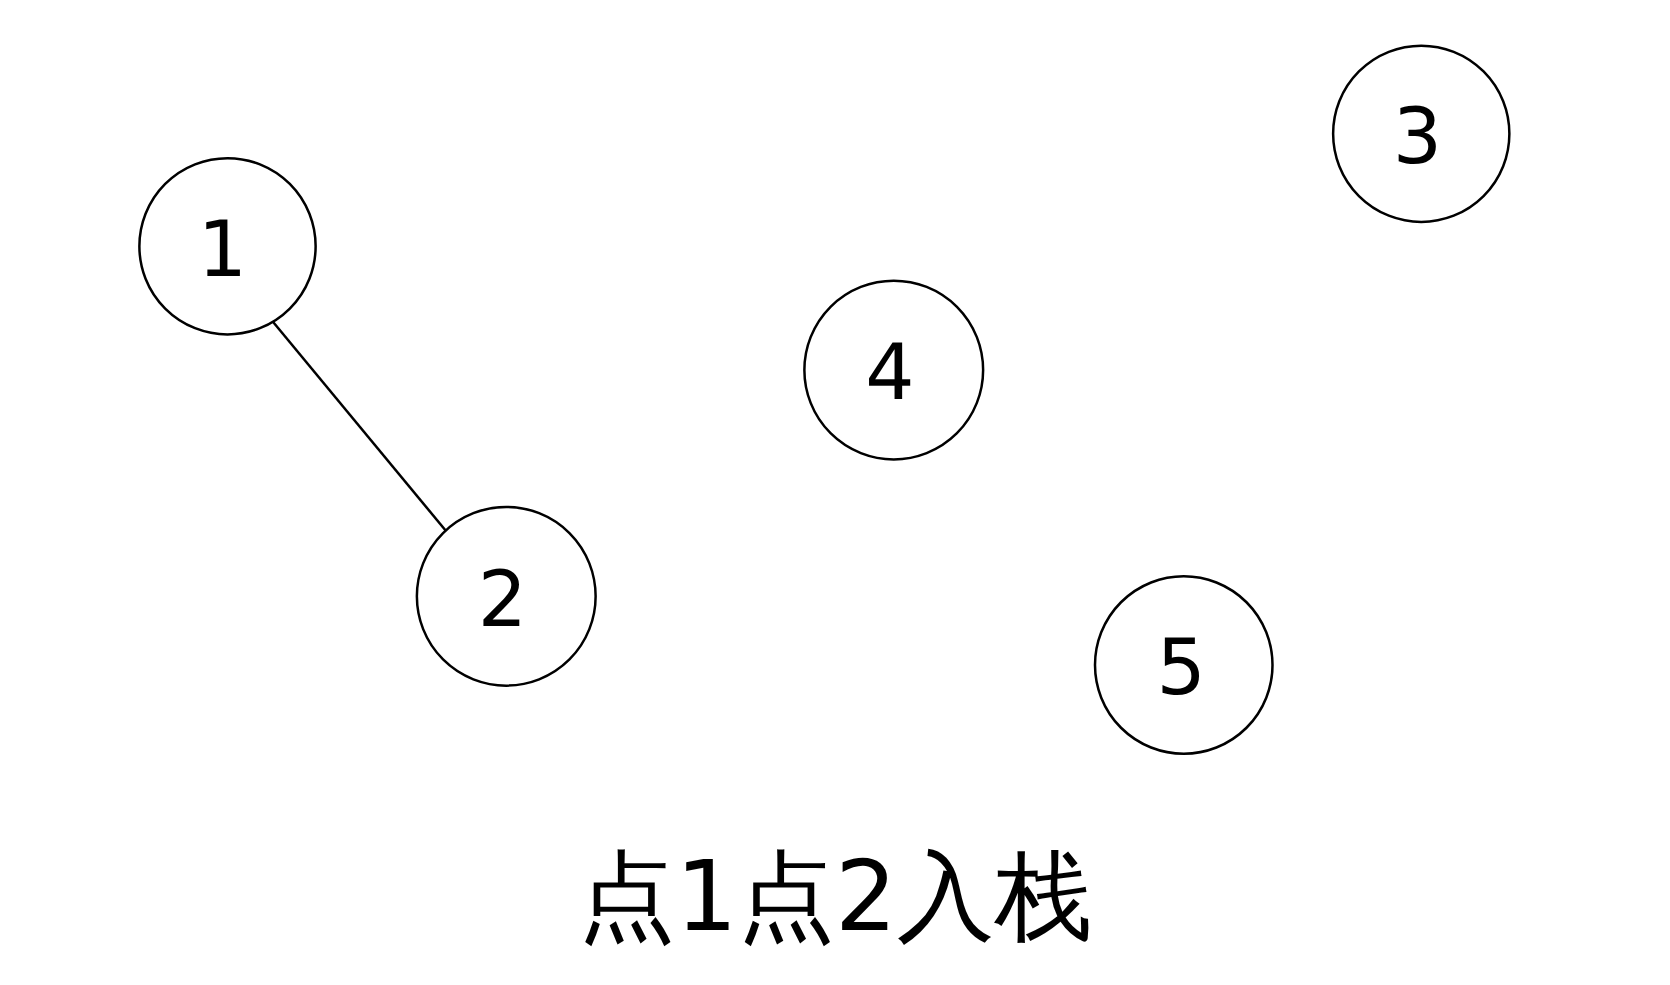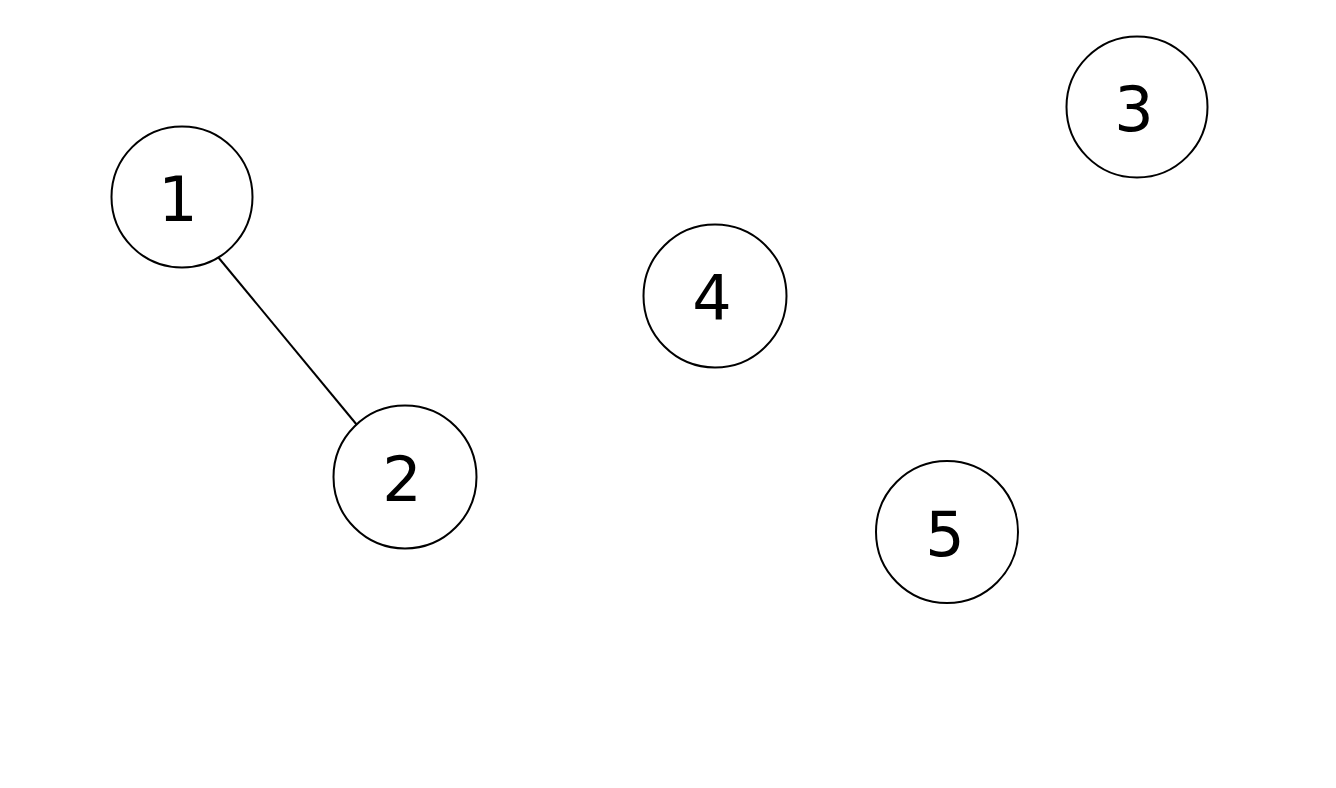--- a/index.html
+++ b/index.html
@@ -88,14 +88,15 @@
           <text class="node-label" x="712" y="298">4</text>
         </g>
         <g>
           <circle class="node-circle" cx="947" cy="532" r="71" stroke-width="2"></circle>
           <text class="node-label" x="945" y="534">5</text>
         </g>
       </g>
 
   </svg>
 
+  <div class="caption-text" style="top: 677px; font-size: 78px; color: rgb(0, 0, 0);">点1点2入栈</div>
 
 </div>
 
 </body></html>

